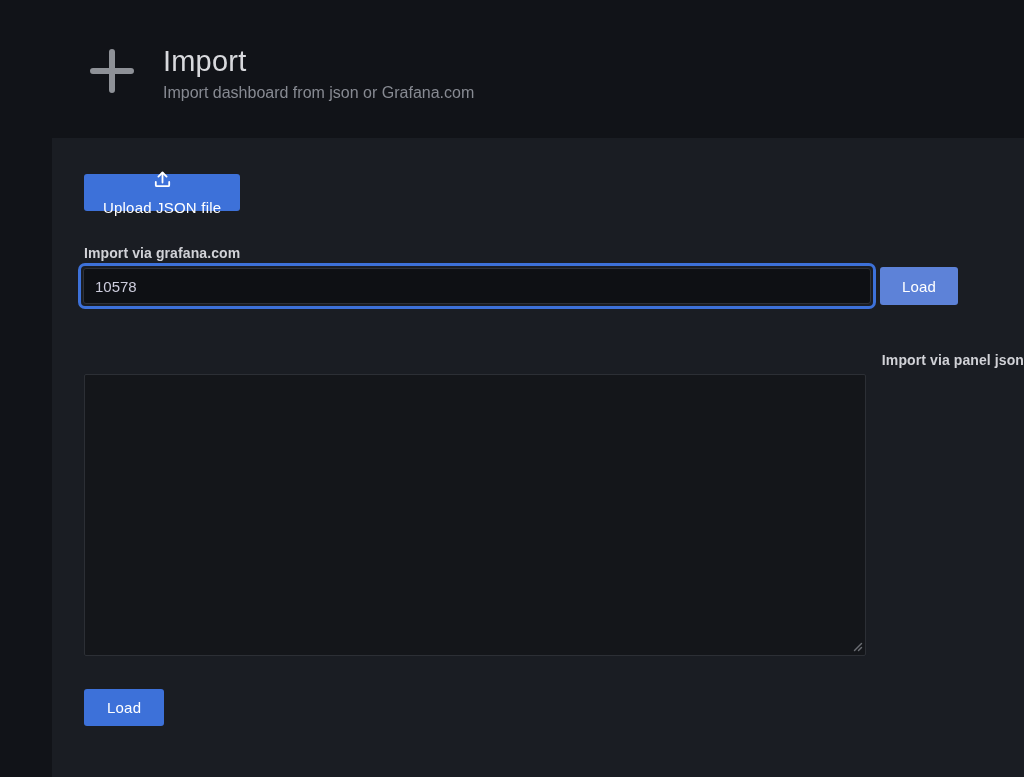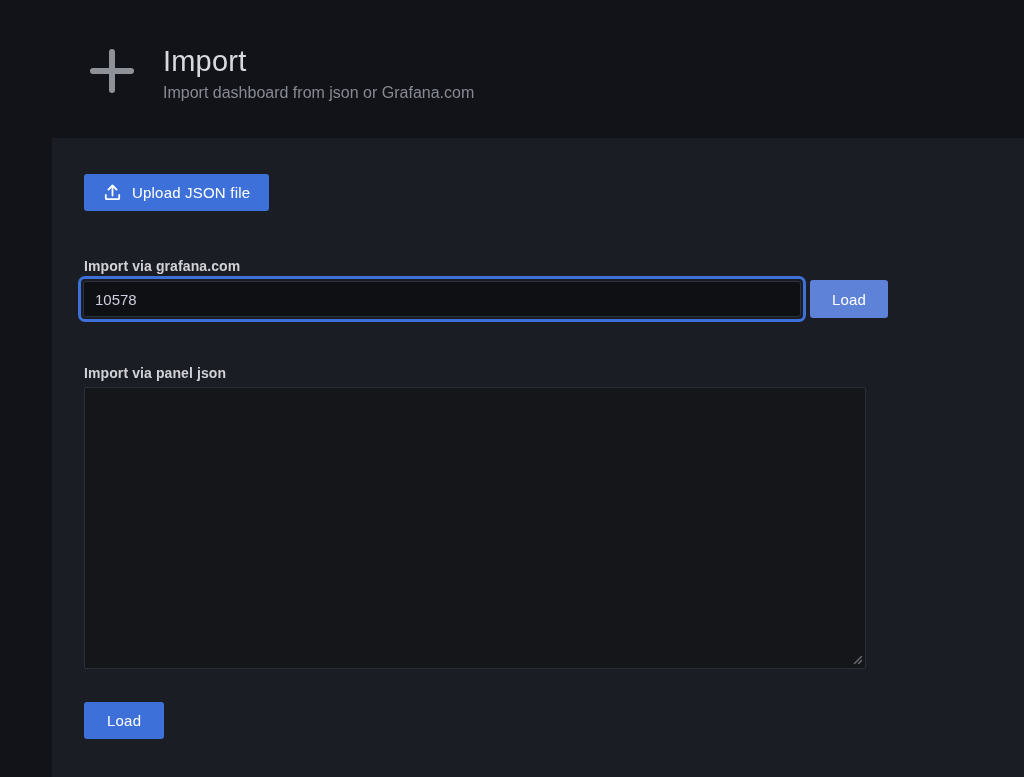--- a/index.html
+++ b/index.html
@@ -62,44 +62,45 @@
     display:inline-flex;
     align-items:center;
     justify-content:center;
     letter-spacing:.2px;
   }
   .upload-btn{
     height:37px;
     padding:0 19px;
     gap:10px;
     background:var(--primary-button-bg);
+    flex-direction:column;
   }
   .field-label{
-    margin-top:47px;
+    margin-top:34px;
     font-size:14px;
     font-weight:700;
     color:var(--label-color);
     letter-spacing:.1px;
   }
-  .field-label.second{margin-top:43px;}
+  .field-label.second{margin-top:43px;text-align:right;}
   .gcom-row{
     display:flex;
     align-items:center;
     margin-top:2px;
   }
   .focus-ring{
     margin-left:-6px;
     border:3px solid var(--focus-ring);
     border-radius:7px;
     padding:2px;
     background:transparent;
   }
   .gcom-input{
     display:block;
-    width:718px;
+    width:788px;
     height:36px;
     background:var(--input-bg);
     border:1px solid var(--input-border);
     border-radius:3px;
     color:#ccccdc;
     font-family:inherit;
     font-size:15px;
     padding:8px 11px;
     outline:none;
   }

